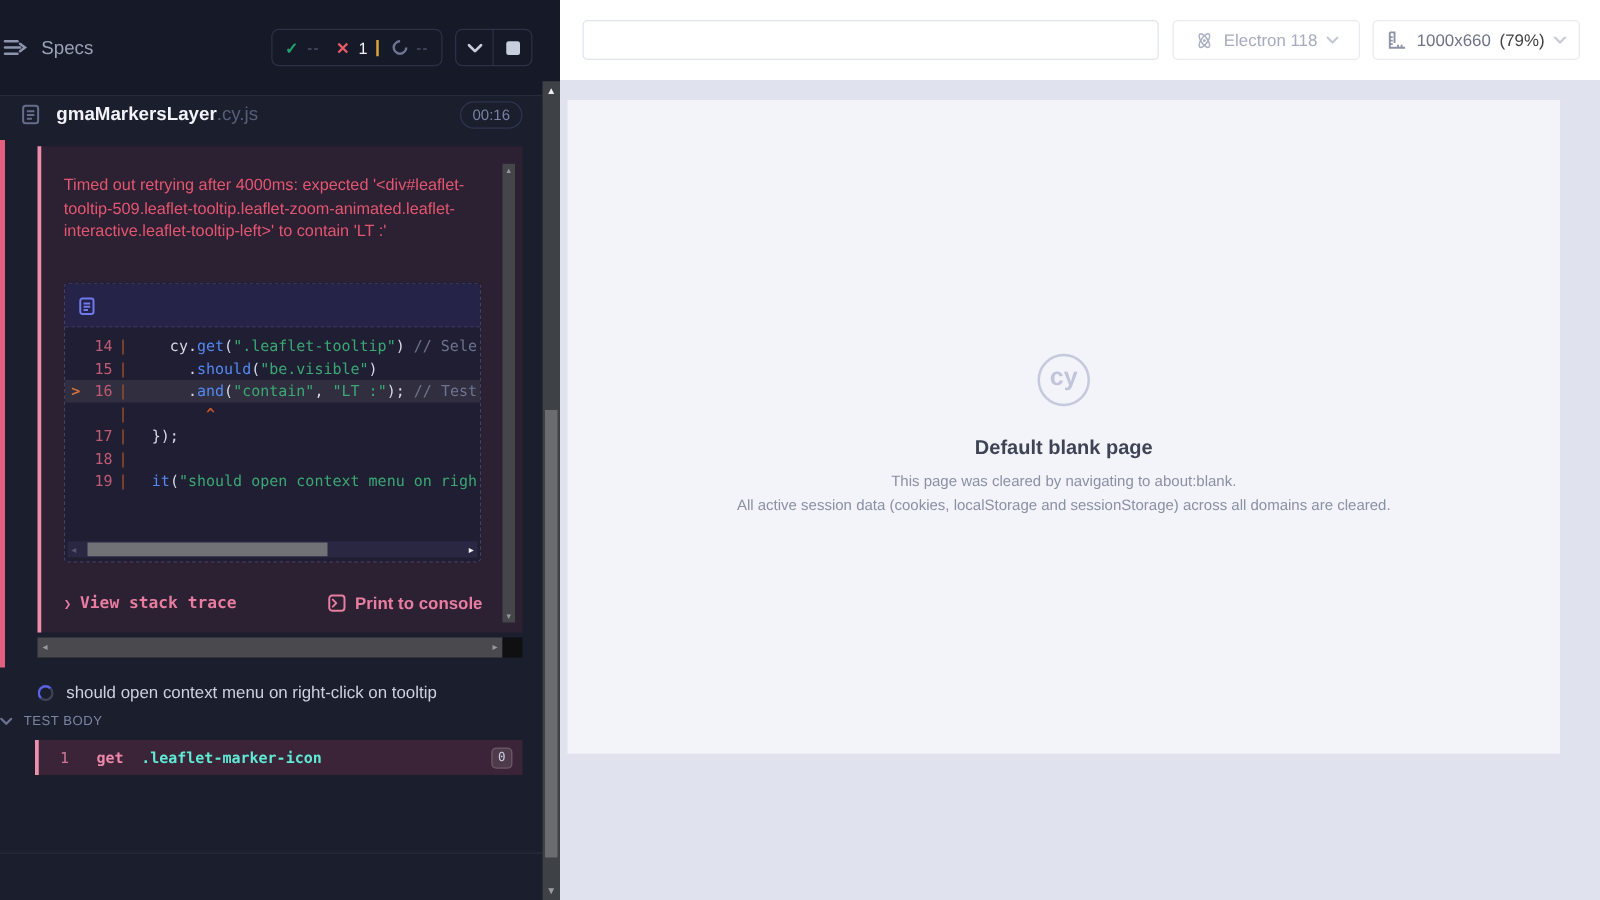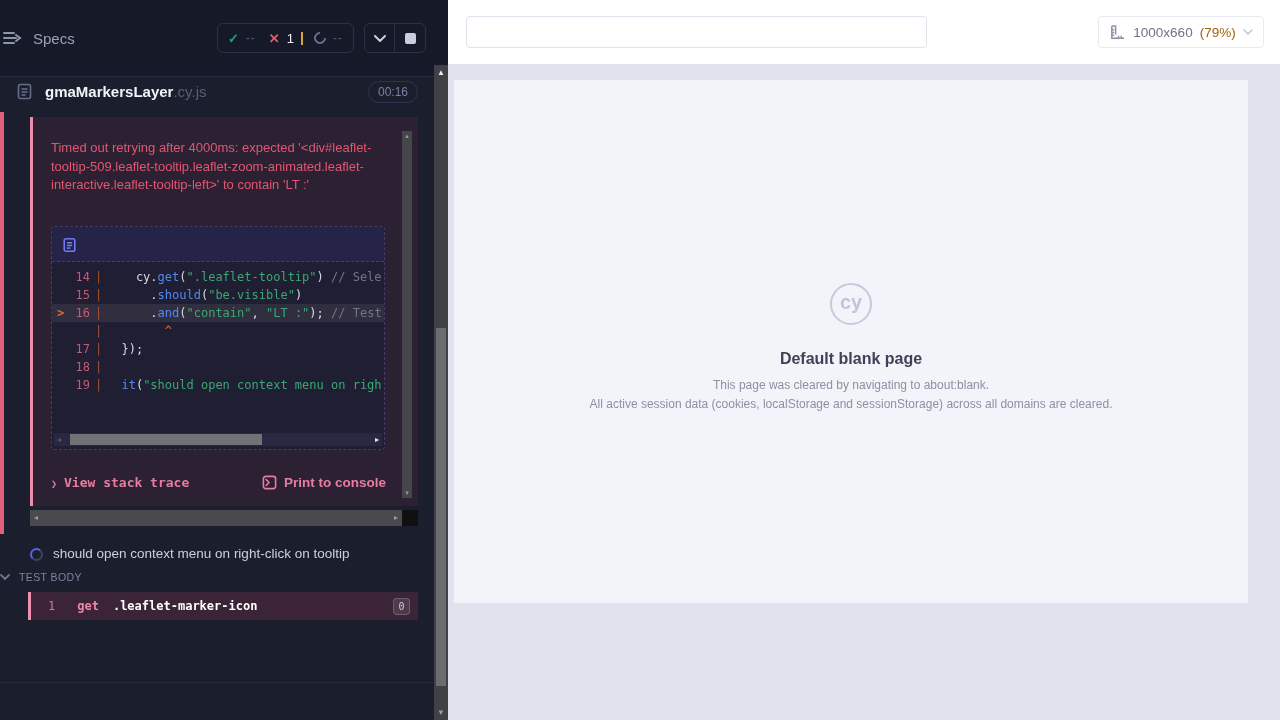--- a/index.html
+++ b/index.html
@@ -78,21 +78,21 @@
   .t2 .test-title { width:336px; }
   .spin-icon { width:13px; height:13px; border-radius:50%; border:2px solid #3c4258; border-top-color:#5a62e8; border-left-color:#5a62e8; flex:none; }
   .sq-icon { width:11px; height:11px; border:2px solid #c2c6d6; border-radius:2px; flex:none; margin-top:3px; }
 
   .testbody-row { position:absolute; left:0; top:571px; width:100%; display:flex; align-items:center; }
   .tb-label { margin-left:9px; font-size:10.5px; color:#7e85a2; letter-spacing:0.4px; }
 
   .cmd-row { position:absolute; left:28px; top:592px; width:390px; height:28px; background:#3b2438; border-left:3px solid #ef8fae; display:flex; align-items:center; font-family:"DejaVu Sans Mono",monospace; font-size:12px; }
   .cmd-num { margin-left:17px; color:#ce7795; }
   .cmd-method { margin-left:22px; color:#ef87ab; font-weight:bold; }
-  .cmd-msg { margin-left:14px; color:#ffffff; font-weight:bold; }
+  .cmd-msg { margin-left:14px; color:#5eead4; font-weight:bold; }
   .cmd-badge { margin-left:auto; margin-right:8px; min-width:17px; height:17px; background:rgba(255,255,255,0.10); border:1px solid rgba(255,255,255,0.18); border-radius:4px; color:#c9cdde; font-size:10px; display:flex; align-items:center; justify-content:center; }
 
   .bottom-divider { position:absolute; left:0; top:682px; width:100%; border-top:1px solid #272b3c; }
 
   
   .side-rail { position:absolute; left:434px; top:0; width:14px; height:720px; background:#161927; }
   .side-track { position:absolute; left:0; top:65px; width:14px; height:655px; background:#3e4145; }
   .side-thumb { position:absolute; left:2px; top:263px; width:10px; height:358px; background:#6b6c6f; }
   .rail-arr { position:absolute; left:0; width:100%; text-align:center; font-size:8px; }
   .rail-arr.up { top:3px; color:#eceded; }
@@ -100,21 +100,21 @@
 
   
   .stage { position:absolute; left:448px; top:0; width:832px; height:720px; background:#e0e3ed; }
   .browser-toolbar { position:absolute; left:0; top:0; width:100%; height:64px; background:#ffffff; }
   .url-input { position:absolute; left:18px; top:16px; width:461px; height:32px; border:1px solid #e0e3ec; border-radius:4px; background:#fff; outline:none; padding:0 10px; font-size:13px; color:#474c60; }
   .tb-btn { position:absolute; top:16px; height:32px; border:1px solid #e9ebf3; border-radius:4px; background:#fff; display:flex; align-items:center; justify-content:center; gap:7px; cursor:pointer; }
   .btn-browser { left:490px; width:150px; }
   .btn-browser .lbl { font-size:13.5px; color:#a6abbf; }
   .btn-viewport { left:650px; width:166px; }
   .btn-viewport .lbl { font-size:13.5px; color:#6e7388; }
-  .btn-viewport .zoom-lbl { font-size:13.5px; color:#a16207; }
+  .btn-viewport .zoom-lbl { font-size:13.5px; color:#404040; }
 
   .canvas { position:absolute; left:0; top:64px; right:0; bottom:0; background:#e0e3ed; }
   .blank-card { position:absolute; left:6px; top:16px; width:794px; height:523px; background:#f2f4f9; }
   .cy-logo { width:42px; height:42px; border:2.5px solid #c5c9dd; border-radius:50%; color:#c1c5da; font-size:20px; font-weight:600; display:flex; align-items:center; justify-content:center; margin:203px auto 0; padding-bottom:3px; }
   .bc-title { margin-top:25px; text-align:center; font-size:16px; font-weight:600; color:#3e4356; }
   .bc-line { text-align:center; font-size:12px; color:#8b90a4; }
   .bc-line.l1 { margin-top:10px; }
   .bc-line.l2 { margin-top:5px; }
 </style>
 </head>
@@ -258,20 +258,35 @@
     <div class="side-track">
       <span class="rail-arr up">▲</span>
       <div class="side-thumb"></div>
       <span class="rail-arr dn">▼</span>
     </div>
   </div>
 
   <main class="stage">
     <div class="browser-toolbar">
       <input class="url-input" type="text" value="" style="">
+      <button class="tb-btn btn-browser">
+        <span style="display:flex;">
+          <svg width="17" height="17" viewBox="0 0 24 24" fill="none" stroke="#aab0c3" stroke-width="1.7">
+            <ellipse cx="12" cy="12" rx="9" ry="3.6" transform="rotate(-55 12 12)"></ellipse>
+            <ellipse cx="12" cy="12" rx="9" ry="3.6" transform="rotate(55 12 12)"></ellipse>
+            <circle cx="12" cy="12" r="1.6" fill="#aab0c3" stroke="none"></circle>
+          </svg>
+        </span>
+        <span class="lbl">Electron 118</span>
+        <span style="display:flex;">
+          <svg width="10" height="6" viewBox="0 0 10 6" fill="none" stroke="#c3c7d4" stroke-width="1.6" stroke-linecap="round">
+              <path d="M1 1 l4 4 4-4"></path>
+            </svg>
+        </span>
+      </button>
       <button class="tb-btn btn-viewport">
         <span style="display:flex;">
           <svg width="17" height="17" viewBox="0 0 18 18" fill="none" stroke="#8d92a6" stroke-width="1.6">
             <path d="M3 2 v13 h13"></path>
               <path d="M3 2 h4 v9"></path>
               <path d="M3 6 h2.5"></path>
               <path d="M3 9 h2.5"></path>
               <path d="M3 12 h2.5"></path>
               <path d="M10 15 v-2.5"></path>
               <path d="M13 15 v-2.5"></path>

